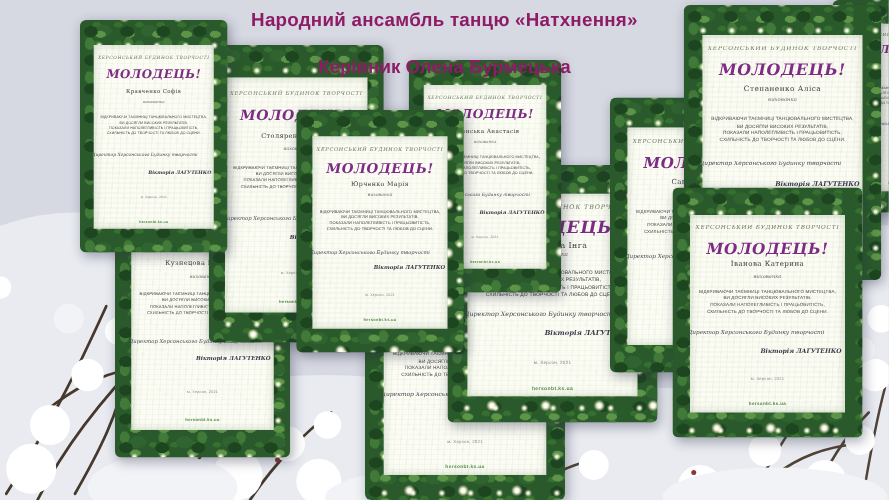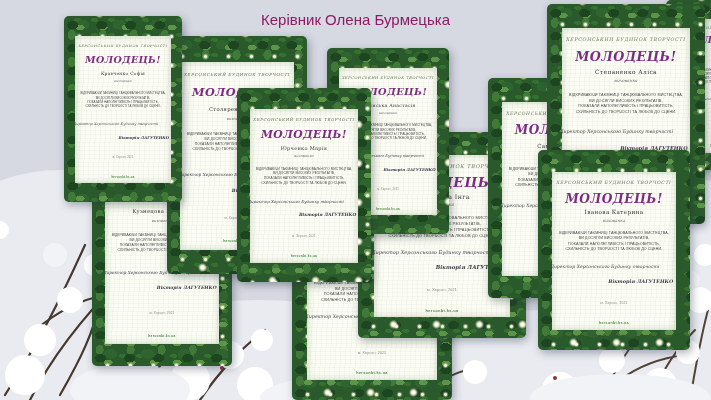--- a/index.html
+++ b/index.html
@@ -7,21 +7,21 @@
     position:relative;width:711px;height:400px;overflow:hidden;
     background:linear-gradient(180deg,#d5d7e1 0%,#d9dbe4 55%,#e2e4ea 100%);
     font-family:"Liberation Sans",sans-serif;
   }
   .snow-svg{position:absolute;left:0;top:0;width:711px;height:400px;z-index:0;}
   .header{
     position:absolute;top:8px;left:0;right:0;text-align:center;z-index:40;
     color:#8e1b66;pointer-events:none;
   }
   .header .l1{font-size:15px;font-weight:bold;letter-spacing:.2px;}
-  .header .l2{font-size:15px;font-weight:normal;margin-top:3px;}
+  .header .l2{font-size:15px;font-weight:bold;margin-top:20px;}
   .cert{
     position:absolute;border-radius:5px;
     box-shadow:2px 3px 9px rgba(40,45,65,.38);
     background-color:#2a5a2b;
     background-image:
       radial-gradient(ellipse 9px 7px at 30% 40%, #1c4520 0 60%, transparent 61%),
       radial-gradient(ellipse 8px 5px at 70% 60%, #5c9448 0 55%, transparent 56%),
       radial-gradient(ellipse 11px 8px at 50% 30%, #2f6330 0 60%, transparent 61%),
       radial-gradient(ellipse 7px 9px at 25% 70%, #417a38 0 55%, transparent 56%),
       radial-gradient(ellipse 6px 4px at 80% 25%, #35702f 0 55%, transparent 56%);
@@ -122,20 +122,21 @@
     </g>
 
     <g fill="#8d3434">
       <circle cx="222" cy="368" r="2"></circle>
         <circle cx="380" cy="382" r="2"></circle>
       <circle cx="555" cy="378" r="2"></circle>
     </g>
   </svg>
 
   <div class="header">
+    <div class="l1" style="color: rgb(142, 27, 102);">Народний ансамбль танцю «Натхнення»</div>
     <div class="l2" style="color: rgb(142, 27, 102);">Керівник Олена Бурмецька</div>
   </div>
 
 <div class="cert" style="left: 64px; top: 16px; width: 118px; height: 186px; z-index: 9; font-size: 6.136px;">
     <div class="paper"></div>
     <div class="field org">ХЕРСОНСЬКИЙ БУДИНОК ТВОРЧОСТІ</div>
     <div class="field title" style="color: rgb(125, 43, 132);">МОЛОДЕЦЬ!</div>
     <div class="field rname">Кравченко Софія</div>
     <div class="field role">вихованка</div>
     <div class="field ptext">

